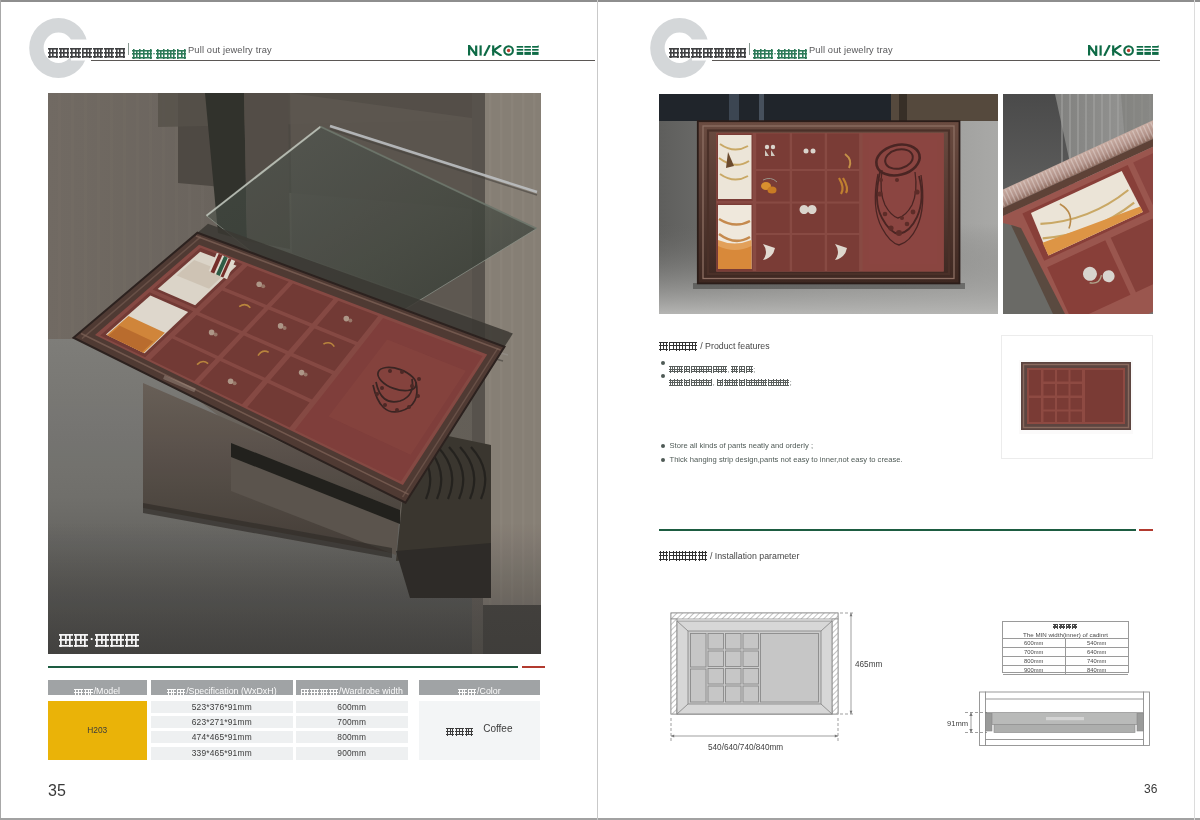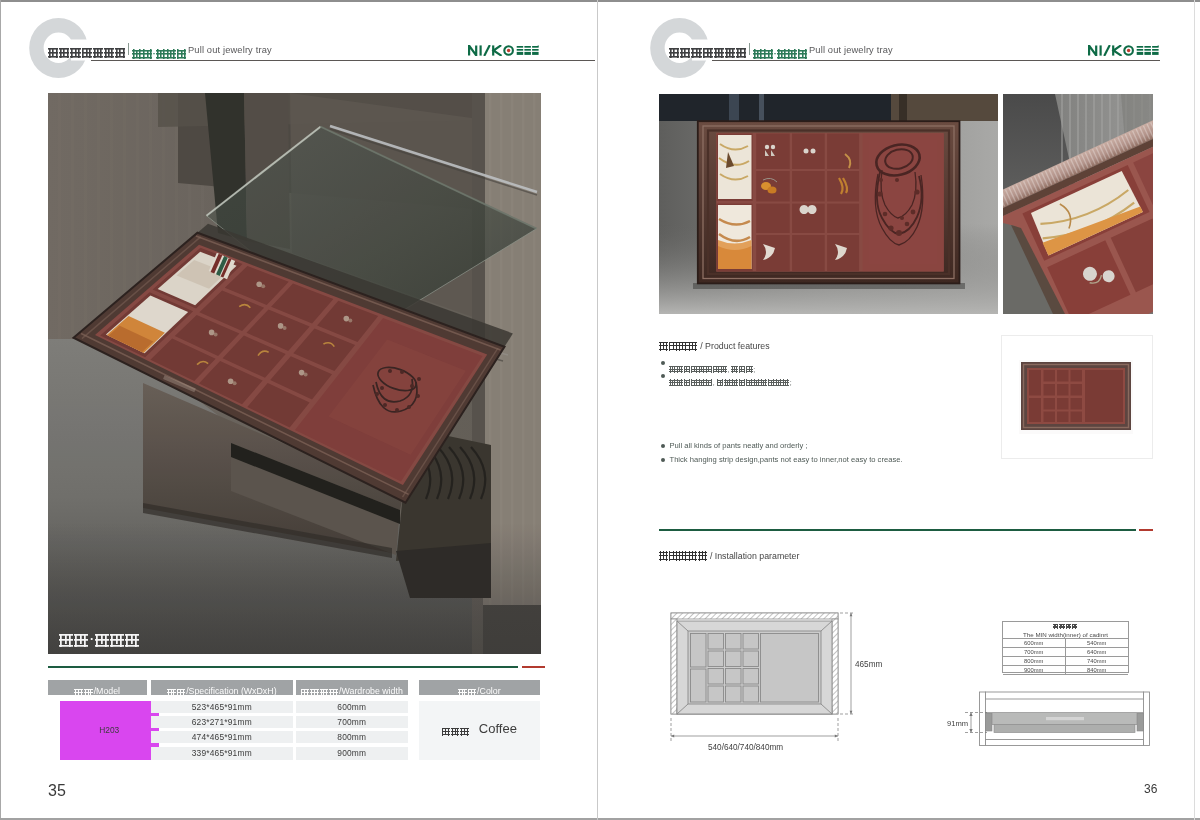--- a/index.html
+++ b/index.html
@@ -73,42 +73,42 @@
       <rect x="64.1" y="6.9" width="6.5" height="3.0"></rect>
     </g>
     <circle cx="70.3" cy="1.0" r="0.6" fill="none" stroke="#0e6b46" stroke-width="0.4"></circle>
   </svg>
 <div class="abs" style="left:48px;top:666.3px;width:470px;height:2.2px;background:#1d5c41;"></div>
 <div class="abs" style="left:522px;top:666.3px;width:22.5px;height:2.2px;background:#b23a2f;"></div>
 <div class="abs" style="left:48px;top:679.6px;width:98.5px;height:15.0px;background:#a0a3a5;text-align:center;"><span style="display:inline-block;margin-top:2.6px;"><span style="font-size:0;line-height:0;"><i style="display:inline-block;vertical-align:-1px;width:8.6px;height:8.6px;margin-right:1px;background:linear-gradient(#fdfdfd,#fdfdfd) 0 6%/100% 1.376px no-repeat,linear-gradient(#fdfdfd,#fdfdfd) 0 48%/100% 1.376px no-repeat,linear-gradient(#fdfdfd,#fdfdfd) 0 94%/100% 1.376px no-repeat,linear-gradient(#fdfdfd,#fdfdfd) 10% 0/1.376px 100% no-repeat,linear-gradient(#fdfdfd,#fdfdfd) 50% 20%/1.376px 80% no-repeat,linear-gradient(#fdfdfd,#fdfdfd) 88% 0/1.376px 100% no-repeat;"></i><i style="display:inline-block;vertical-align:-1px;width:8.6px;height:8.6px;margin-right:1px;background:linear-gradient(#fdfdfd,#fdfdfd) 0 6%/100% 1.376px no-repeat,linear-gradient(#fdfdfd,#fdfdfd) 0 48%/100% 1.376px no-repeat,linear-gradient(#fdfdfd,#fdfdfd) 0 94%/100% 1.376px no-repeat,linear-gradient(#fdfdfd,#fdfdfd) 10% 0/1.376px 100% no-repeat,linear-gradient(#fdfdfd,#fdfdfd) 50% 20%/1.376px 80% no-repeat,linear-gradient(#fdfdfd,#fdfdfd) 88% 0/1.376px 100% no-repeat;"></i></span></span><span style="color:#fdfdfd;font-size:8.8px;vertical-align:2.2px;">/Model</span></div>
 <div class="abs" style="left:151px;top:679.6px;width:141.5px;height:15.0px;background:#a0a3a5;text-align:center;"><span style="display:inline-block;margin-top:2.6px;"><span style="font-size:0;line-height:0;"><i style="display:inline-block;vertical-align:-1px;width:8.6px;height:8.6px;margin-right:1px;background:linear-gradient(#fdfdfd,#fdfdfd) 0 6%/100% 1.376px no-repeat,linear-gradient(#fdfdfd,#fdfdfd) 0 48%/100% 1.376px no-repeat,linear-gradient(#fdfdfd,#fdfdfd) 0 94%/100% 1.376px no-repeat,linear-gradient(#fdfdfd,#fdfdfd) 10% 0/1.376px 100% no-repeat,linear-gradient(#fdfdfd,#fdfdfd) 50% 20%/1.376px 80% no-repeat,linear-gradient(#fdfdfd,#fdfdfd) 88% 0/1.376px 100% no-repeat;"></i><i style="display:inline-block;vertical-align:-1px;width:8.6px;height:8.6px;margin-right:1px;background:linear-gradient(#fdfdfd,#fdfdfd) 0 6%/100% 1.376px no-repeat,linear-gradient(#fdfdfd,#fdfdfd) 0 48%/100% 1.376px no-repeat,linear-gradient(#fdfdfd,#fdfdfd) 0 94%/100% 1.376px no-repeat,linear-gradient(#fdfdfd,#fdfdfd) 10% 0/1.376px 100% no-repeat,linear-gradient(#fdfdfd,#fdfdfd) 50% 20%/1.376px 80% no-repeat,linear-gradient(#fdfdfd,#fdfdfd) 88% 0/1.376px 100% no-repeat;"></i></span></span><span style="color:#fdfdfd;font-size:8.8px;vertical-align:2.2px;">/Specification (WxDxH)</span></div>
 <div class="abs" style="left:296px;top:679.6px;width:111.5px;height:15.0px;background:#a0a3a5;text-align:center;"><span style="display:inline-block;margin-top:2.6px;"><span style="font-size:0;line-height:0;"><i style="display:inline-block;vertical-align:-1px;width:8.6px;height:8.6px;margin-right:1px;background:linear-gradient(#fdfdfd,#fdfdfd) 0 6%/100% 1.376px no-repeat,linear-gradient(#fdfdfd,#fdfdfd) 0 48%/100% 1.376px no-repeat,linear-gradient(#fdfdfd,#fdfdfd) 0 94%/100% 1.376px no-repeat,linear-gradient(#fdfdfd,#fdfdfd) 10% 0/1.376px 100% no-repeat,linear-gradient(#fdfdfd,#fdfdfd) 50% 20%/1.376px 80% no-repeat,linear-gradient(#fdfdfd,#fdfdfd) 88% 0/1.376px 100% no-repeat;"></i><i style="display:inline-block;vertical-align:-1px;width:8.6px;height:8.6px;margin-right:1px;background:linear-gradient(#fdfdfd,#fdfdfd) 0 6%/100% 1.376px no-repeat,linear-gradient(#fdfdfd,#fdfdfd) 0 48%/100% 1.376px no-repeat,linear-gradient(#fdfdfd,#fdfdfd) 0 94%/100% 1.376px no-repeat,linear-gradient(#fdfdfd,#fdfdfd) 10% 0/1.376px 100% no-repeat,linear-gradient(#fdfdfd,#fdfdfd) 50% 20%/1.376px 80% no-repeat,linear-gradient(#fdfdfd,#fdfdfd) 88% 0/1.376px 100% no-repeat;"></i><i style="display:inline-block;vertical-align:-1px;width:8.6px;height:8.6px;margin-right:1px;background:linear-gradient(#fdfdfd,#fdfdfd) 0 6%/100% 1.376px no-repeat,linear-gradient(#fdfdfd,#fdfdfd) 0 48%/100% 1.376px no-repeat,linear-gradient(#fdfdfd,#fdfdfd) 0 94%/100% 1.376px no-repeat,linear-gradient(#fdfdfd,#fdfdfd) 10% 0/1.376px 100% no-repeat,linear-gradient(#fdfdfd,#fdfdfd) 50% 20%/1.376px 80% no-repeat,linear-gradient(#fdfdfd,#fdfdfd) 88% 0/1.376px 100% no-repeat;"></i><i style="display:inline-block;vertical-align:-1px;width:8.6px;height:8.6px;margin-right:1px;background:linear-gradient(#fdfdfd,#fdfdfd) 0 6%/100% 1.376px no-repeat,linear-gradient(#fdfdfd,#fdfdfd) 0 48%/100% 1.376px no-repeat,linear-gradient(#fdfdfd,#fdfdfd) 0 94%/100% 1.376px no-repeat,linear-gradient(#fdfdfd,#fdfdfd) 10% 0/1.376px 100% no-repeat,linear-gradient(#fdfdfd,#fdfdfd) 50% 20%/1.376px 80% no-repeat,linear-gradient(#fdfdfd,#fdfdfd) 88% 0/1.376px 100% no-repeat;"></i></span></span><span style="color:#fdfdfd;font-size:8.8px;vertical-align:2.2px;">/Wardrobe width</span></div>
 <div class="abs" style="left:418.5px;top:679.6px;width:121.5px;height:15.0px;background:#a0a3a5;text-align:center;"><span style="display:inline-block;margin-top:2.6px;"><span style="font-size:0;line-height:0;"><i style="display:inline-block;vertical-align:-1px;width:8.6px;height:8.6px;margin-right:1px;background:linear-gradient(#fdfdfd,#fdfdfd) 0 6%/100% 1.376px no-repeat,linear-gradient(#fdfdfd,#fdfdfd) 0 48%/100% 1.376px no-repeat,linear-gradient(#fdfdfd,#fdfdfd) 0 94%/100% 1.376px no-repeat,linear-gradient(#fdfdfd,#fdfdfd) 10% 0/1.376px 100% no-repeat,linear-gradient(#fdfdfd,#fdfdfd) 50% 20%/1.376px 80% no-repeat,linear-gradient(#fdfdfd,#fdfdfd) 88% 0/1.376px 100% no-repeat;"></i><i style="display:inline-block;vertical-align:-1px;width:8.6px;height:8.6px;margin-right:1px;background:linear-gradient(#fdfdfd,#fdfdfd) 0 6%/100% 1.376px no-repeat,linear-gradient(#fdfdfd,#fdfdfd) 0 48%/100% 1.376px no-repeat,linear-gradient(#fdfdfd,#fdfdfd) 0 94%/100% 1.376px no-repeat,linear-gradient(#fdfdfd,#fdfdfd) 10% 0/1.376px 100% no-repeat,linear-gradient(#fdfdfd,#fdfdfd) 50% 20%/1.376px 80% no-repeat,linear-gradient(#fdfdfd,#fdfdfd) 88% 0/1.376px 100% no-repeat;"></i></span></span><span style="color:#fdfdfd;font-size:8.8px;vertical-align:2.2px;">/Color</span></div>
-<div class="abs" style="left:60px;top:700.6px;width:98.5px;height:59.200000000000045px;background:#d946ef;display:flex;align-items:center;justify-content:center;font-size:8.4px;color:#3c3c3c;">H203</div>
+<div class="abs" style="left:48px;top:700.6px;width:98.5px;height:59.200000000000045px;background:#eab308;display:flex;align-items:center;justify-content:center;font-size:8.4px;color:#3c3c3c;">H203</div>
 <div class="abs" style="left:418.5px;top:700.6px;width:121.5px;height:59.200000000000045px;background:#f3f5f6;display:flex;align-items:center;justify-content:center;">
     <span><span style="font-size:0;line-height:0;"><i style="display:inline-block;vertical-align:-1px;width:8.4px;height:8.4px;margin-right:1px;background:linear-gradient(#3c3c3c,#3c3c3c) 0 6%/100% 1.344px no-repeat,linear-gradient(#3c3c3c,#3c3c3c) 0 48%/100% 1.344px no-repeat,linear-gradient(#3c3c3c,#3c3c3c) 0 94%/100% 1.344px no-repeat,linear-gradient(#3c3c3c,#3c3c3c) 10% 0/1.344px 100% no-repeat,linear-gradient(#3c3c3c,#3c3c3c) 50% 20%/1.344px 80% no-repeat,linear-gradient(#3c3c3c,#3c3c3c) 88% 0/1.344px 100% no-repeat;"></i><i style="display:inline-block;vertical-align:-1px;width:8.4px;height:8.4px;margin-right:1px;background:linear-gradient(#3c3c3c,#3c3c3c) 0 6%/100% 1.344px no-repeat,linear-gradient(#3c3c3c,#3c3c3c) 0 48%/100% 1.344px no-repeat,linear-gradient(#3c3c3c,#3c3c3c) 0 94%/100% 1.344px no-repeat,linear-gradient(#3c3c3c,#3c3c3c) 10% 0/1.344px 100% no-repeat,linear-gradient(#3c3c3c,#3c3c3c) 50% 20%/1.344px 80% no-repeat,linear-gradient(#3c3c3c,#3c3c3c) 88% 0/1.344px 100% no-repeat;"></i><i style="display:inline-block;vertical-align:-1px;width:8.4px;height:8.4px;margin-right:1px;background:linear-gradient(#3c3c3c,#3c3c3c) 0 6%/100% 1.344px no-repeat,linear-gradient(#3c3c3c,#3c3c3c) 0 48%/100% 1.344px no-repeat,linear-gradient(#3c3c3c,#3c3c3c) 0 94%/100% 1.344px no-repeat,linear-gradient(#3c3c3c,#3c3c3c) 10% 0/1.344px 100% no-repeat,linear-gradient(#3c3c3c,#3c3c3c) 50% 20%/1.344px 80% no-repeat,linear-gradient(#3c3c3c,#3c3c3c) 88% 0/1.344px 100% no-repeat;"></i></span></span>
-    <span style="font-size:13px;color:#3c3c3c;vertical-align:2px;margin-left:9px;margin-top:-3px;">Coffee</span>
+    <span style="font-size:10px;color:#3c3c3c;vertical-align:2px;margin-left:9px;margin-top:-3px;">Coffee</span>
   </div>
-<div class="abs" style="left:151px;top:700.6px;width:141.5px;height:12.6px;background:#eef0f1;display:flex;align-items:center;justify-content:center;font-size:8.4px;color:#3c3c3c;letter-spacing:0.2px;">523*465*91mm</div>
+<div class="abs" style="left:151px;top:700.6px;width:141.5px;height:12.6px;background:#eef0f1;display:flex;align-items:center;justify-content:center;font-size:8.4px;color:#3c3c3c;letter-spacing:0.2px;">523*376*91mm</div>
 <div class="abs" style="left:296px;top:700.6px;width:111.5px;height:12.6px;background:#eef0f1;display:flex;align-items:center;justify-content:center;font-size:8.4px;color:#3c3c3c;letter-spacing:0.2px;">600mm</div>
 <div class="abs" style="left:151px;top:715.7px;width:141.5px;height:12.6px;background:#eef0f1;display:flex;align-items:center;justify-content:center;font-size:8.4px;color:#3c3c3c;letter-spacing:0.2px;">623*271*91mm</div>
 <div class="abs" style="left:296px;top:715.7px;width:111.5px;height:12.6px;background:#eef0f1;display:flex;align-items:center;justify-content:center;font-size:8.4px;color:#3c3c3c;letter-spacing:0.2px;">700mm</div>
 <div class="abs" style="left:151px;top:730.9px;width:141.5px;height:12.6px;background:#eef0f1;display:flex;align-items:center;justify-content:center;font-size:8.4px;color:#3c3c3c;letter-spacing:0.2px;">474*465*91mm</div>
 <div class="abs" style="left:296px;top:730.9px;width:111.5px;height:12.6px;background:#eef0f1;display:flex;align-items:center;justify-content:center;font-size:8.4px;color:#3c3c3c;letter-spacing:0.2px;">800mm</div>
 <div class="abs" style="left:151px;top:747.2px;width:141.5px;height:12.6px;background:#eef0f1;display:flex;align-items:center;justify-content:center;font-size:8.4px;color:#3c3c3c;letter-spacing:0.2px;">339*465*91mm</div>
 <div class="abs" style="left:296px;top:747.2px;width:111.5px;height:12.6px;background:#eef0f1;display:flex;align-items:center;justify-content:center;font-size:8.4px;color:#3c3c3c;letter-spacing:0.2px;">900mm</div>
 <div class="abs" style="left:48px;top:782px;font-size:16px;color:#3a3a3a;">35</div>
 <div class="abs" style="left:1144px;top:782px;font-size:12px;color:#3a3a3a;">36</div>
 <div class="abs" style="left:659px;top:336px;height:12px;"><span style="font-size:0;line-height:0;"><i style="display:inline-block;vertical-align:-1px;width:9.3px;height:9.3px;margin-right:0.4px;background:linear-gradient(#323232,#323232) 0 6%/100% 1.4880000000000002px no-repeat,linear-gradient(#323232,#323232) 0 48%/100% 1.4880000000000002px no-repeat,linear-gradient(#323232,#323232) 0 94%/100% 1.4880000000000002px no-repeat,linear-gradient(#323232,#323232) 10% 0/1.4880000000000002px 100% no-repeat,linear-gradient(#323232,#323232) 50% 20%/1.4880000000000002px 80% no-repeat,linear-gradient(#323232,#323232) 88% 0/1.4880000000000002px 100% no-repeat;"></i><i style="display:inline-block;vertical-align:-1px;width:9.3px;height:9.3px;margin-right:0.4px;background:linear-gradient(#323232,#323232) 0 6%/100% 1.4880000000000002px no-repeat,linear-gradient(#323232,#323232) 0 48%/100% 1.4880000000000002px no-repeat,linear-gradient(#323232,#323232) 0 94%/100% 1.4880000000000002px no-repeat,linear-gradient(#323232,#323232) 10% 0/1.4880000000000002px 100% no-repeat,linear-gradient(#323232,#323232) 50% 20%/1.4880000000000002px 80% no-repeat,linear-gradient(#323232,#323232) 88% 0/1.4880000000000002px 100% no-repeat;"></i><i style="display:inline-block;vertical-align:-1px;width:9.3px;height:9.3px;margin-right:0.4px;background:linear-gradient(#323232,#323232) 0 6%/100% 1.4880000000000002px no-repeat,linear-gradient(#323232,#323232) 0 48%/100% 1.4880000000000002px no-repeat,linear-gradient(#323232,#323232) 0 94%/100% 1.4880000000000002px no-repeat,linear-gradient(#323232,#323232) 10% 0/1.4880000000000002px 100% no-repeat,linear-gradient(#323232,#323232) 50% 20%/1.4880000000000002px 80% no-repeat,linear-gradient(#323232,#323232) 88% 0/1.4880000000000002px 100% no-repeat;"></i><i style="display:inline-block;vertical-align:-1px;width:9.3px;height:9.3px;margin-right:0.4px;background:linear-gradient(#323232,#323232) 0 6%/100% 1.4880000000000002px no-repeat,linear-gradient(#323232,#323232) 0 48%/100% 1.4880000000000002px no-repeat,linear-gradient(#323232,#323232) 0 94%/100% 1.4880000000000002px no-repeat,linear-gradient(#323232,#323232) 10% 0/1.4880000000000002px 100% no-repeat,linear-gradient(#323232,#323232) 50% 20%/1.4880000000000002px 80% no-repeat,linear-gradient(#323232,#323232) 88% 0/1.4880000000000002px 100% no-repeat;"></i></span><span style="font-size:8.8px;color:#454545;vertical-align:1.2px;">&nbsp;/ Product features</span></div>
 <div class="abs" style="left:661px;top:360.8px;width:4px;height:4px;background:#4f5a56;border-radius:50%;"></div>
 <div class="abs" style="left:669px;top:357.6px;"><span style="font-size:0;line-height:0;"><i style="display:inline-block;vertical-align:-1px;width:6.8px;height:6.8px;margin-right:0.5px;background:linear-gradient(#5a5f5d,#5a5f5d) 0 6%/100% 1.088px no-repeat,linear-gradient(#5a5f5d,#5a5f5d) 0 48%/100% 1.088px no-repeat,linear-gradient(#5a5f5d,#5a5f5d) 0 94%/100% 1.088px no-repeat,linear-gradient(#5a5f5d,#5a5f5d) 10% 0/1.088px 100% no-repeat,linear-gradient(#5a5f5d,#5a5f5d) 50% 20%/1.088px 80% no-repeat,linear-gradient(#5a5f5d,#5a5f5d) 88% 0/1.088px 100% no-repeat;"></i><i style="display:inline-block;vertical-align:-1px;width:6.8px;height:6.8px;margin-right:0.5px;background:linear-gradient(#5a5f5d,#5a5f5d) 0 6%/100% 1.088px no-repeat,linear-gradient(#5a5f5d,#5a5f5d) 0 48%/100% 1.088px no-repeat,linear-gradient(#5a5f5d,#5a5f5d) 0 94%/100% 1.088px no-repeat,linear-gradient(#5a5f5d,#5a5f5d) 10% 0/1.088px 100% no-repeat,linear-gradient(#5a5f5d,#5a5f5d) 50% 20%/1.088px 80% no-repeat,linear-gradient(#5a5f5d,#5a5f5d) 88% 0/1.088px 100% no-repeat;"></i><i style="display:inline-block;vertical-align:-1px;width:6.8px;height:6.8px;margin-right:0.5px;background:linear-gradient(#5a5f5d,#5a5f5d) 0 6%/100% 1.088px no-repeat,linear-gradient(#5a5f5d,#5a5f5d) 0 48%/100% 1.088px no-repeat,linear-gradient(#5a5f5d,#5a5f5d) 0 94%/100% 1.088px no-repeat,linear-gradient(#5a5f5d,#5a5f5d) 10% 0/1.088px 100% no-repeat,linear-gradient(#5a5f5d,#5a5f5d) 50% 20%/1.088px 80% no-repeat,linear-gradient(#5a5f5d,#5a5f5d) 88% 0/1.088px 100% no-repeat;"></i><i style="display:inline-block;vertical-align:-1px;width:6.8px;height:6.8px;margin-right:0.5px;background:linear-gradient(#5a5f5d,#5a5f5d) 0 6%/100% 1.088px no-repeat,linear-gradient(#5a5f5d,#5a5f5d) 0 48%/100% 1.088px no-repeat,linear-gradient(#5a5f5d,#5a5f5d) 0 94%/100% 1.088px no-repeat,linear-gradient(#5a5f5d,#5a5f5d) 10% 0/1.088px 100% no-repeat,linear-gradient(#5a5f5d,#5a5f5d) 50% 20%/1.088px 80% no-repeat,linear-gradient(#5a5f5d,#5a5f5d) 88% 0/1.088px 100% no-repeat;"></i><i style="display:inline-block;vertical-align:-1px;width:6.8px;height:6.8px;margin-right:0.5px;background:linear-gradient(#5a5f5d,#5a5f5d) 0 6%/100% 1.088px no-repeat,linear-gradient(#5a5f5d,#5a5f5d) 0 48%/100% 1.088px no-repeat,linear-gradient(#5a5f5d,#5a5f5d) 0 94%/100% 1.088px no-repeat,linear-gradient(#5a5f5d,#5a5f5d) 10% 0/1.088px 100% no-repeat,linear-gradient(#5a5f5d,#5a5f5d) 50% 20%/1.088px 80% no-repeat,linear-gradient(#5a5f5d,#5a5f5d) 88% 0/1.088px 100% no-repeat;"></i><i style="display:inline-block;vertical-align:-1px;width:6.8px;height:6.8px;margin-right:0.5px;background:linear-gradient(#5a5f5d,#5a5f5d) 0 6%/100% 1.088px no-repeat,linear-gradient(#5a5f5d,#5a5f5d) 0 48%/100% 1.088px no-repeat,linear-gradient(#5a5f5d,#5a5f5d) 0 94%/100% 1.088px no-repeat,linear-gradient(#5a5f5d,#5a5f5d) 10% 0/1.088px 100% no-repeat,linear-gradient(#5a5f5d,#5a5f5d) 50% 20%/1.088px 80% no-repeat,linear-gradient(#5a5f5d,#5a5f5d) 88% 0/1.088px 100% no-repeat;"></i><i style="display:inline-block;vertical-align:-1px;width:6.8px;height:6.8px;margin-right:0.5px;background:linear-gradient(#5a5f5d,#5a5f5d) 0 6%/100% 1.088px no-repeat,linear-gradient(#5a5f5d,#5a5f5d) 0 48%/100% 1.088px no-repeat,linear-gradient(#5a5f5d,#5a5f5d) 0 94%/100% 1.088px no-repeat,linear-gradient(#5a5f5d,#5a5f5d) 10% 0/1.088px 100% no-repeat,linear-gradient(#5a5f5d,#5a5f5d) 50% 20%/1.088px 80% no-repeat,linear-gradient(#5a5f5d,#5a5f5d) 88% 0/1.088px 100% no-repeat;"></i><i style="display:inline-block;vertical-align:-1px;width:6.8px;height:6.8px;margin-right:0.5px;background:linear-gradient(#5a5f5d,#5a5f5d) 0 6%/100% 1.088px no-repeat,linear-gradient(#5a5f5d,#5a5f5d) 0 48%/100% 1.088px no-repeat,linear-gradient(#5a5f5d,#5a5f5d) 0 94%/100% 1.088px no-repeat,linear-gradient(#5a5f5d,#5a5f5d) 10% 0/1.088px 100% no-repeat,linear-gradient(#5a5f5d,#5a5f5d) 50% 20%/1.088px 80% no-repeat,linear-gradient(#5a5f5d,#5a5f5d) 88% 0/1.088px 100% no-repeat;"></i></span><span style="font-size:7px;color:#5a5f5d;">, </span><span><span style="font-size:0;line-height:0;"><i style="display:inline-block;vertical-align:-1px;width:6.8px;height:6.8px;margin-right:0.5px;background:linear-gradient(#5a5f5d,#5a5f5d) 0 6%/100% 1.088px no-repeat,linear-gradient(#5a5f5d,#5a5f5d) 0 48%/100% 1.088px no-repeat,linear-gradient(#5a5f5d,#5a5f5d) 0 94%/100% 1.088px no-repeat,linear-gradient(#5a5f5d,#5a5f5d) 10% 0/1.088px 100% no-repeat,linear-gradient(#5a5f5d,#5a5f5d) 50% 20%/1.088px 80% no-repeat,linear-gradient(#5a5f5d,#5a5f5d) 88% 0/1.088px 100% no-repeat;"></i><i style="display:inline-block;vertical-align:-1px;width:6.8px;height:6.8px;margin-right:0.5px;background:linear-gradient(#5a5f5d,#5a5f5d) 0 6%/100% 1.088px no-repeat,linear-gradient(#5a5f5d,#5a5f5d) 0 48%/100% 1.088px no-repeat,linear-gradient(#5a5f5d,#5a5f5d) 0 94%/100% 1.088px no-repeat,linear-gradient(#5a5f5d,#5a5f5d) 10% 0/1.088px 100% no-repeat,linear-gradient(#5a5f5d,#5a5f5d) 50% 20%/1.088px 80% no-repeat,linear-gradient(#5a5f5d,#5a5f5d) 88% 0/1.088px 100% no-repeat;"></i><i style="display:inline-block;vertical-align:-1px;width:6.8px;height:6.8px;margin-right:0.5px;background:linear-gradient(#5a5f5d,#5a5f5d) 0 6%/100% 1.088px no-repeat,linear-gradient(#5a5f5d,#5a5f5d) 0 48%/100% 1.088px no-repeat,linear-gradient(#5a5f5d,#5a5f5d) 0 94%/100% 1.088px no-repeat,linear-gradient(#5a5f5d,#5a5f5d) 10% 0/1.088px 100% no-repeat,linear-gradient(#5a5f5d,#5a5f5d) 50% 20%/1.088px 80% no-repeat,linear-gradient(#5a5f5d,#5a5f5d) 88% 0/1.088px 100% no-repeat;"></i></span></span><span style="font-size:7px;color:#5a5f5d;">;</span></div>
 <div class="abs" style="left:661px;top:374.4px;width:4px;height:4px;background:#4f5a56;border-radius:50%;"></div>
 <div class="abs" style="left:669px;top:371.2px;"><span style="font-size:0;line-height:0;"><i style="display:inline-block;vertical-align:-1px;width:6.8px;height:6.8px;margin-right:0.5px;background:linear-gradient(#5a5f5d,#5a5f5d) 0 6%/100% 1.088px no-repeat,linear-gradient(#5a5f5d,#5a5f5d) 0 48%/100% 1.088px no-repeat,linear-gradient(#5a5f5d,#5a5f5d) 0 94%/100% 1.088px no-repeat,linear-gradient(#5a5f5d,#5a5f5d) 10% 0/1.088px 100% no-repeat,linear-gradient(#5a5f5d,#5a5f5d) 50% 20%/1.088px 80% no-repeat,linear-gradient(#5a5f5d,#5a5f5d) 88% 0/1.088px 100% no-repeat;"></i><i style="display:inline-block;vertical-align:-1px;width:6.8px;height:6.8px;margin-right:0.5px;background:linear-gradient(#5a5f5d,#5a5f5d) 0 6%/100% 1.088px no-repeat,linear-gradient(#5a5f5d,#5a5f5d) 0 48%/100% 1.088px no-repeat,linear-gradient(#5a5f5d,#5a5f5d) 0 94%/100% 1.088px no-repeat,linear-gradient(#5a5f5d,#5a5f5d) 10% 0/1.088px 100% no-repeat,linear-gradient(#5a5f5d,#5a5f5d) 50% 20%/1.088px 80% no-repeat,linear-gradient(#5a5f5d,#5a5f5d) 88% 0/1.088px 100% no-repeat;"></i><i style="display:inline-block;vertical-align:-1px;width:6.8px;height:6.8px;margin-right:0.5px;background:linear-gradient(#5a5f5d,#5a5f5d) 0 6%/100% 1.088px no-repeat,linear-gradient(#5a5f5d,#5a5f5d) 0 48%/100% 1.088px no-repeat,linear-gradient(#5a5f5d,#5a5f5d) 0 94%/100% 1.088px no-repeat,linear-gradient(#5a5f5d,#5a5f5d) 10% 0/1.088px 100% no-repeat,linear-gradient(#5a5f5d,#5a5f5d) 50% 20%/1.088px 80% no-repeat,linear-gradient(#5a5f5d,#5a5f5d) 88% 0/1.088px 100% no-repeat;"></i><i style="display:inline-block;vertical-align:-1px;width:6.8px;height:6.8px;margin-right:0.5px;background:linear-gradient(#5a5f5d,#5a5f5d) 0 6%/100% 1.088px no-repeat,linear-gradient(#5a5f5d,#5a5f5d) 0 48%/100% 1.088px no-repeat,linear-gradient(#5a5f5d,#5a5f5d) 0 94%/100% 1.088px no-repeat,linear-gradient(#5a5f5d,#5a5f5d) 10% 0/1.088px 100% no-repeat,linear-gradient(#5a5f5d,#5a5f5d) 50% 20%/1.088px 80% no-repeat,linear-gradient(#5a5f5d,#5a5f5d) 88% 0/1.088px 100% no-repeat;"></i><i style="display:inline-block;vertical-align:-1px;width:6.8px;height:6.8px;margin-right:0.5px;background:linear-gradient(#5a5f5d,#5a5f5d) 0 6%/100% 1.088px no-repeat,linear-gradient(#5a5f5d,#5a5f5d) 0 48%/100% 1.088px no-repeat,linear-gradient(#5a5f5d,#5a5f5d) 0 94%/100% 1.088px no-repeat,linear-gradient(#5a5f5d,#5a5f5d) 10% 0/1.088px 100% no-repeat,linear-gradient(#5a5f5d,#5a5f5d) 50% 20%/1.088px 80% no-repeat,linear-gradient(#5a5f5d,#5a5f5d) 88% 0/1.088px 100% no-repeat;"></i><i style="display:inline-block;vertical-align:-1px;width:6.8px;height:6.8px;margin-right:0.5px;background:linear-gradient(#5a5f5d,#5a5f5d) 0 6%/100% 1.088px no-repeat,linear-gradient(#5a5f5d,#5a5f5d) 0 48%/100% 1.088px no-repeat,linear-gradient(#5a5f5d,#5a5f5d) 0 94%/100% 1.088px no-repeat,linear-gradient(#5a5f5d,#5a5f5d) 10% 0/1.088px 100% no-repeat,linear-gradient(#5a5f5d,#5a5f5d) 50% 20%/1.088px 80% no-repeat,linear-gradient(#5a5f5d,#5a5f5d) 88% 0/1.088px 100% no-repeat;"></i></span><span style="font-size:7px;color:#5a5f5d;">, </span><span><span style="font-size:0;line-height:0;"><i style="display:inline-block;vertical-align:-1px;width:6.8px;height:6.8px;margin-right:0.5px;background:linear-gradient(#5a5f5d,#5a5f5d) 0 6%/100% 1.088px no-repeat,linear-gradient(#5a5f5d,#5a5f5d) 0 48%/100% 1.088px no-repeat,linear-gradient(#5a5f5d,#5a5f5d) 0 94%/100% 1.088px no-repeat,linear-gradient(#5a5f5d,#5a5f5d) 10% 0/1.088px 100% no-repeat,linear-gradient(#5a5f5d,#5a5f5d) 50% 20%/1.088px 80% no-repeat,linear-gradient(#5a5f5d,#5a5f5d) 88% 0/1.088px 100% no-repeat;"></i><i style="display:inline-block;vertical-align:-1px;width:6.8px;height:6.8px;margin-right:0.5px;background:linear-gradient(#5a5f5d,#5a5f5d) 0 6%/100% 1.088px no-repeat,linear-gradient(#5a5f5d,#5a5f5d) 0 48%/100% 1.088px no-repeat,linear-gradient(#5a5f5d,#5a5f5d) 0 94%/100% 1.088px no-repeat,linear-gradient(#5a5f5d,#5a5f5d) 10% 0/1.088px 100% no-repeat,linear-gradient(#5a5f5d,#5a5f5d) 50% 20%/1.088px 80% no-repeat,linear-gradient(#5a5f5d,#5a5f5d) 88% 0/1.088px 100% no-repeat;"></i><i style="display:inline-block;vertical-align:-1px;width:6.8px;height:6.8px;margin-right:0.5px;background:linear-gradient(#5a5f5d,#5a5f5d) 0 6%/100% 1.088px no-repeat,linear-gradient(#5a5f5d,#5a5f5d) 0 48%/100% 1.088px no-repeat,linear-gradient(#5a5f5d,#5a5f5d) 0 94%/100% 1.088px no-repeat,linear-gradient(#5a5f5d,#5a5f5d) 10% 0/1.088px 100% no-repeat,linear-gradient(#5a5f5d,#5a5f5d) 50% 20%/1.088px 80% no-repeat,linear-gradient(#5a5f5d,#5a5f5d) 88% 0/1.088px 100% no-repeat;"></i><i style="display:inline-block;vertical-align:-1px;width:6.8px;height:6.8px;margin-right:0.5px;background:linear-gradient(#5a5f5d,#5a5f5d) 0 6%/100% 1.088px no-repeat,linear-gradient(#5a5f5d,#5a5f5d) 0 48%/100% 1.088px no-repeat,linear-gradient(#5a5f5d,#5a5f5d) 0 94%/100% 1.088px no-repeat,linear-gradient(#5a5f5d,#5a5f5d) 10% 0/1.088px 100% no-repeat,linear-gradient(#5a5f5d,#5a5f5d) 50% 20%/1.088px 80% no-repeat,linear-gradient(#5a5f5d,#5a5f5d) 88% 0/1.088px 100% no-repeat;"></i><i style="display:inline-block;vertical-align:-1px;width:6.8px;height:6.8px;margin-right:0.5px;background:linear-gradient(#5a5f5d,#5a5f5d) 0 6%/100% 1.088px no-repeat,linear-gradient(#5a5f5d,#5a5f5d) 0 48%/100% 1.088px no-repeat,linear-gradient(#5a5f5d,#5a5f5d) 0 94%/100% 1.088px no-repeat,linear-gradient(#5a5f5d,#5a5f5d) 10% 0/1.088px 100% no-repeat,linear-gradient(#5a5f5d,#5a5f5d) 50% 20%/1.088px 80% no-repeat,linear-gradient(#5a5f5d,#5a5f5d) 88% 0/1.088px 100% no-repeat;"></i><i style="display:inline-block;vertical-align:-1px;width:6.8px;height:6.8px;margin-right:0.5px;background:linear-gradient(#5a5f5d,#5a5f5d) 0 6%/100% 1.088px no-repeat,linear-gradient(#5a5f5d,#5a5f5d) 0 48%/100% 1.088px no-repeat,linear-gradient(#5a5f5d,#5a5f5d) 0 94%/100% 1.088px no-repeat,linear-gradient(#5a5f5d,#5a5f5d) 10% 0/1.088px 100% no-repeat,linear-gradient(#5a5f5d,#5a5f5d) 50% 20%/1.088px 80% no-repeat,linear-gradient(#5a5f5d,#5a5f5d) 88% 0/1.088px 100% no-repeat;"></i><i style="display:inline-block;vertical-align:-1px;width:6.8px;height:6.8px;margin-right:0.5px;background:linear-gradient(#5a5f5d,#5a5f5d) 0 6%/100% 1.088px no-repeat,linear-gradient(#5a5f5d,#5a5f5d) 0 48%/100% 1.088px no-repeat,linear-gradient(#5a5f5d,#5a5f5d) 0 94%/100% 1.088px no-repeat,linear-gradient(#5a5f5d,#5a5f5d) 10% 0/1.088px 100% no-repeat,linear-gradient(#5a5f5d,#5a5f5d) 50% 20%/1.088px 80% no-repeat,linear-gradient(#5a5f5d,#5a5f5d) 88% 0/1.088px 100% no-repeat;"></i><i style="display:inline-block;vertical-align:-1px;width:6.8px;height:6.8px;margin-right:0.5px;background:linear-gradient(#5a5f5d,#5a5f5d) 0 6%/100% 1.088px no-repeat,linear-gradient(#5a5f5d,#5a5f5d) 0 48%/100% 1.088px no-repeat,linear-gradient(#5a5f5d,#5a5f5d) 0 94%/100% 1.088px no-repeat,linear-gradient(#5a5f5d,#5a5f5d) 10% 0/1.088px 100% no-repeat,linear-gradient(#5a5f5d,#5a5f5d) 50% 20%/1.088px 80% no-repeat,linear-gradient(#5a5f5d,#5a5f5d) 88% 0/1.088px 100% no-repeat;"></i><i style="display:inline-block;vertical-align:-1px;width:6.8px;height:6.8px;margin-right:0.5px;background:linear-gradient(#5a5f5d,#5a5f5d) 0 6%/100% 1.088px no-repeat,linear-gradient(#5a5f5d,#5a5f5d) 0 48%/100% 1.088px no-repeat,linear-gradient(#5a5f5d,#5a5f5d) 0 94%/100% 1.088px no-repeat,linear-gradient(#5a5f5d,#5a5f5d) 10% 0/1.088px 100% no-repeat,linear-gradient(#5a5f5d,#5a5f5d) 50% 20%/1.088px 80% no-repeat,linear-gradient(#5a5f5d,#5a5f5d) 88% 0/1.088px 100% no-repeat;"></i><i style="display:inline-block;vertical-align:-1px;width:6.8px;height:6.8px;margin-right:0.5px;background:linear-gradient(#5a5f5d,#5a5f5d) 0 6%/100% 1.088px no-repeat,linear-gradient(#5a5f5d,#5a5f5d) 0 48%/100% 1.088px no-repeat,linear-gradient(#5a5f5d,#5a5f5d) 0 94%/100% 1.088px no-repeat,linear-gradient(#5a5f5d,#5a5f5d) 10% 0/1.088px 100% no-repeat,linear-gradient(#5a5f5d,#5a5f5d) 50% 20%/1.088px 80% no-repeat,linear-gradient(#5a5f5d,#5a5f5d) 88% 0/1.088px 100% no-repeat;"></i></span></span><span style="font-size:7px;color:#5a5f5d;">;</span></div>
 <div class="abs" style="left:661px;top:444px;width:4px;height:4px;background:#4f5a56;border-radius:50%;"></div>
-<div class="abs" style="left:669.5px;top:441px;font-size:7.6px;color:#4f5a56;">Pull all kinds of pants neatly and orderly ;</div>
+<div class="abs" style="left:669.5px;top:441px;font-size:7.6px;color:#4f5a56;">Store all kinds of pants neatly and orderly ;</div>
 <div class="abs" style="left:661px;top:457.6px;width:4px;height:4px;background:#4f5a56;border-radius:50%;"></div>
 <div class="abs" style="left:669.5px;top:454.6px;font-size:7.6px;color:#4f5a56;">Thick hanging strip design,pants not easy to inner,not easy to crease.</div>
 <div class="abs" style="left:1001px;top:335px;width:150px;height:122px;border:1px solid #ececec;background:#fff;"></div>
 <svg class="abs" style="left:1019px;top:360px;" width="114" height="74" viewBox="0 0 114 74">
 <rect x="0" y="0" width="114" height="74" fill="#fbfafa"></rect>
 <rect x="2" y="2" width="110" height="68" fill="#5d4540"></rect>
 <rect x="4.5" y="4.5" width="105" height="63" fill="none" stroke="#8a6a5e" stroke-width="1.4"></rect>
 <rect x="8" y="8" width="98" height="56" fill="#8e4a42"></rect>
 <g fill="#7a3b35">
 <rect x="10" y="10" width="12" height="25.5"></rect>

